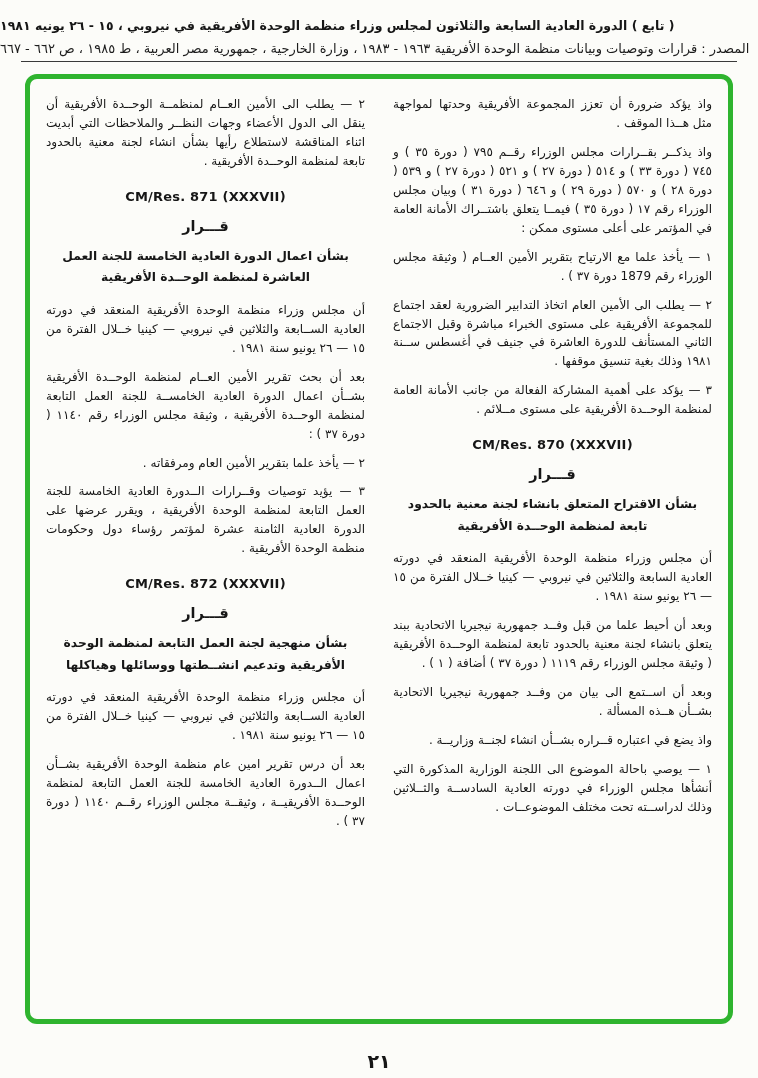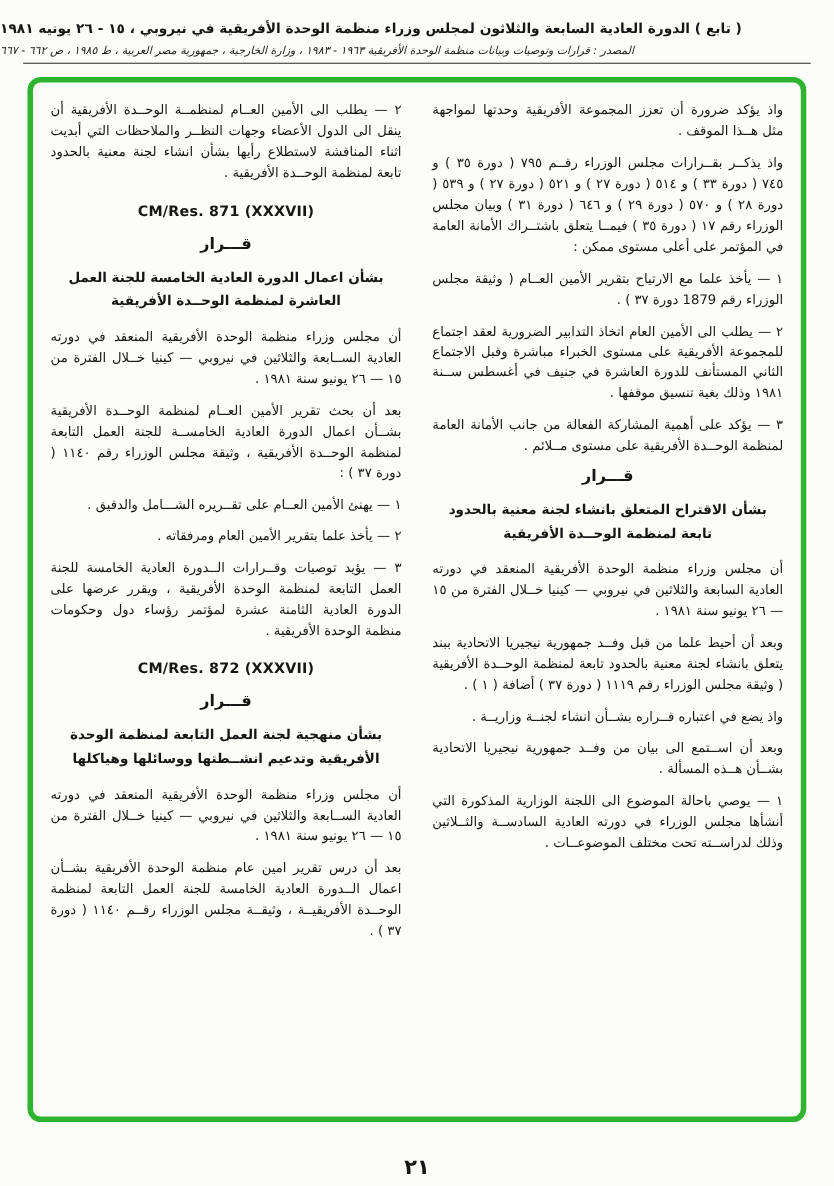--- a/index.html
+++ b/index.html
@@ -15,24 +15,23 @@
     direction:rtl;
     text-align:left;
     padding-top:18px;
   }
   .header-line1 {
     font-size:12.5px;
     font-weight:bold;
     letter-spacing:0;
   }
   .header-line2 {
-    font-size:10px;
+    font-size:13px;
     margin-top:8px;
     color:#1c1c1c;
-    font-style:italic;
   }
   .header-rule {
     width:716px;
     margin:5px auto 0;
     border-bottom:1.5px solid #3a3a3a;
   }
   .frame {
     width:708px;
     height:950px;
     margin:12px auto 0;
@@ -100,37 +99,37 @@
 
 <main class="frame">
   <div class="columns">
 
     <div class="col">
       <p class="para">واذ يؤكد ضرورة أن تعزز المجموعة الأفريقية وحدتها لمواجهة مثل هــذا الموقف .</p>
       <p class="para">واذ يذكــر بقــرارات مجلس الوزراء رقــم ٧٩٥ ( دورة ٣٥ ) و ٧٤٥ ( دورة ٣٣ ) و ٥١٤ ( دورة ٢٧ ) و ٥٢١ ( دورة ٢٧ ) و ٥٣٩ ( دورة ٢٨ ) و ٥٧٠ ( دورة ٢٩ ) و ٦٤٦ ( دورة ٣١ ) وبيان مجلس الوزراء رقم ١٧ ( دورة ٣٥ ) فيمــا يتعلق باشتــراك الأمانة العامة في المؤتمر على أعلى مستوى ممكن :</p>
       <p class="para">١ — يأخذ علما مع الارتياح بتقرير الأمين العــام ( وثيقة مجلس الوزراء رقم 1879 دورة ٣٧ ) .</p>
       <p class="para">٢ — يطلب الى الأمين العام اتخاذ التدابير الضرورية لعقد اجتماع للمجموعة الأفريقية على مستوى الخبراء مباشرة وقبل الاجتماع الثاني المستأنف للدورة العاشرة في جنيف في أغسطس ســنة ١٩٨١ وذلك بغية تنسيق موقفها .</p>
       <p class="para">٣ — يؤكد على أهمية المشاركة الفعالة من جانب الأمانة العامة لمنظمة الوحــدة الأفريقية على مستوى مــلائم .</p>
+      <div class="res-code">CM/Res. 870 (XXXVII)</div>
       <div class="res-title">قـــرار</div>
       <div class="res-subtitle">بشأن الاقتراح المتعلق بانشاء لجنة معنية بالحدود تابعة لمنظمة الوحــدة الأفريقية</div>
       <p class="para">أن مجلس وزراء منظمة الوحدة الأفريقية المنعقد في دورته العادية السابعة والثلاثين في نيروبي — كينيا خــلال الفترة من ١٥ — ٢٦ يونيو سنة ١٩٨١ .</p>
       <p class="para">وبعد أن أحيط علما من قبل وفــد جمهورية نيجيريا الاتحادية ببند يتعلق بانشاء لجنة معنية بالحدود تابعة لمنظمة الوحــدة الأفريقية ( وثيقة مجلس الوزراء رقم ١١١٩ ( دورة ٣٧ ) أضافة ( ١ ) .</p>
+      <p class="para">وبعد أن اســتمع الى بيان من وفــد جمهورية نيجيريا الاتحادية بشــأن هــذه المسألة .</p>
       <p class="para">واذ يضع في اعتباره قــراره بشــأن انشاء لجنــة وزاريــة .</p>
-      <p class="para">وبعد أن اســتمع الى بيان من وفــد جمهورية نيجيريا الاتحادية بشــأن هــذه المسألة .</p>
       <p class="para">١ — يوصي باحالة الموضوع الى اللجنة الوزارية المذكورة التي أنشأها مجلس الوزراء في دورته العادية السادســة والثــلاثين وذلك لدراســته تحت مختلف الموضوعــات .</p>
     </div>
 
     <div class="col">
       <p class="para">٢ — يطلب الى الأمين العــام لمنظمــة الوحــدة الأفريقية أن ينقل الى الدول الأعضاء وجهات النظــر والملاحظات التي أبديت اثناء المناقشة لاستطلاع رأيها بشأن انشاء لجنة معنية بالحدود تابعة لمنظمة الوحــدة الأفريقية .</p>
       <div class="res-code">CM/Res. 871 (XXXVII)</div>
       <div class="res-title">قـــرار</div>
       <div class="res-subtitle">بشأن اعمال الدورة العادية الخامسة للجنة العمل العاشرة لمنظمة الوحــدة الأفريقية</div>
       <p class="para">أن مجلس وزراء منظمة الوحدة الأفريقية المنعقد في دورته العادية الســابعة والثلاثين في نيروبي — كينيا خــلال الفترة من ١٥ — ٢٦ يونيو سنة ١٩٨١ .</p>
       <p class="para">بعد أن بحث تقرير الأمين العــام لمنظمة الوحــدة الأفريقية بشــأن اعمال الدورة العادية الخامســة للجنة العمل التابعة لمنظمة الوحــدة الأفريقية ، وثيقة مجلس الوزراء رقم ١١٤٠ ( دورة ٣٧ ) :</p>
-      <p class="para">١ — يهنئ الأمين العــام على تقــريره الشـــامل والدقيق .</p>
       <p class="para">٢ — يأخذ علما بتقرير الأمين العام ومرفقاته .</p>
       <p class="para">٣ — يؤيد توصيات وقــرارات الــدورة العادية الخامسة للجنة العمل التابعة لمنظمة الوحدة الأفريقية ، ويقرر عرضها على الدورة العادية الثامنة عشرة لمؤتمر رؤساء دول وحكومات منظمة الوحدة الأفريقية .</p>
       <div class="res-code">CM/Res. 872 (XXXVII)</div>
       <div class="res-title">قـــرار</div>
       <div class="res-subtitle">بشأن منهجية لجنة العمل التابعة لمنظمة الوحدة الأفريقية وتدعيم انشــطتها ووسائلها وهياكلها</div>
       <p class="para">أن مجلس وزراء منظمة الوحدة الأفريقية المنعقد في دورته العادية الســابعة والثلاثين في نيروبي — كينيا خــلال الفترة من ١٥ — ٢٦ يونيو سنة ١٩٨١ .</p>
       <p class="para">بعد أن درس تقرير امين عام منظمة الوحدة الأفريقية بشــأن اعمال الــدورة العادية الخامسة للجنة العمل التابعة لمنظمة الوحــدة الأفريقيــة ، وثيقــة مجلس الوزراء رقــم ١١٤٠ ( دورة ٣٧ ) .</p>
     </div>
 
   </div>

